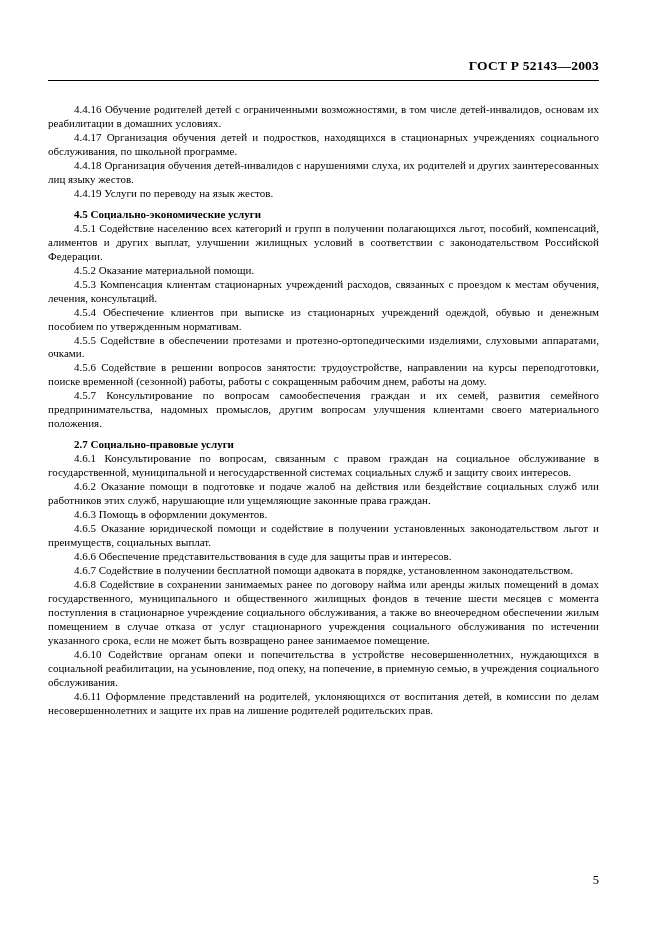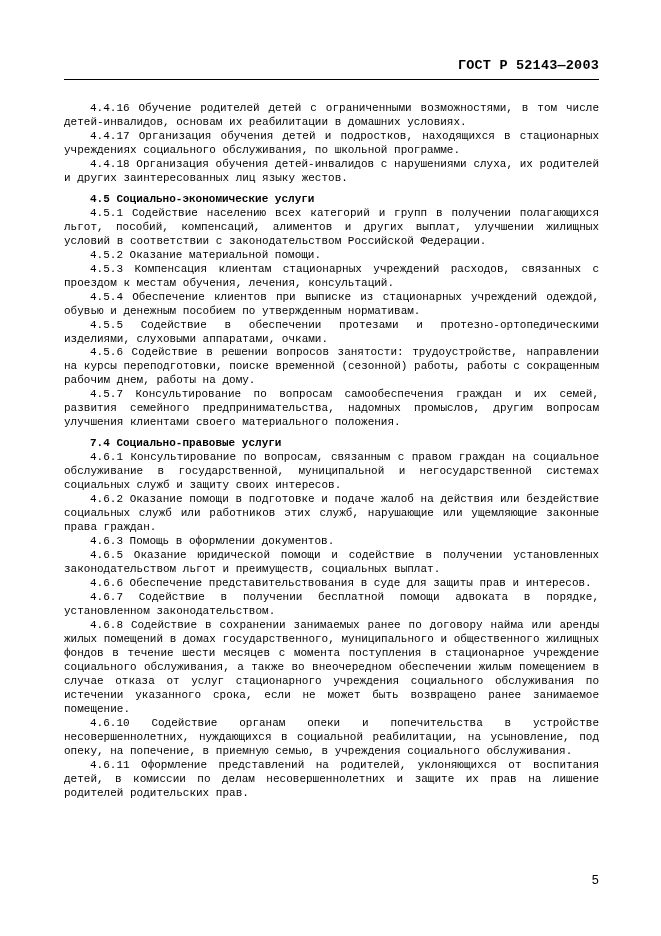--- a/index.html
+++ b/index.html
@@ -14,22 +14,21 @@
     color: #000000;
     position: relative;
     overflow: hidden;
   }
   .page {
     position: absolute;
     left: 0; top: 0;
     width: 661px;
     height: 936px;
     box-sizing: border-box;
-    padding: 58px 62px 40px 64px;
-    font-family: Liberation Mono, monospace;
+    padding: 58px 62px 40px 48px;
   }
   .header {
     text-align: right;
     font-weight: bold;
     font-size: 13.5px;
     letter-spacing: 0.2px;
     margin: 0 0 6px 0;
   }
   .header-rule {
     border: none;
@@ -62,29 +61,30 @@
 </head>
 <body>
 
 <div class="page">
   <div class="header">ГОСТ Р 52143—2003</div>
   <hr class="header-rule">
   <div class="content">
       <p class="">4.4.16  Обучение родителей детей с ограниченными возможностями, в том числе детей-инва­лидов, основам их реабилитации в домашних условиях.</p>
       <p class="">4.4.17  Организация обучения детей и подростков, находящихся в стационарных учреждениях социального обслуживания, по школьной программе.</p>
       <p class="">4.4.18  Организация обучения детей-инвалидов с нарушениями слуха, их родителей и других заинтересованных лиц языку жестов.</p>
+      <p class="">4.4.19  Услуги по переводу на язык жестов.</p>
       <p class="heading">4.5  Социально-экономические услуги</p>
       <p class="">4.5.1  Содействие населению всех категорий и групп в получении полагающихся льгот, пособий, компенсаций, алиментов и других выплат, улучшении жилищных условий в соответствии с законо­дательством Российской Федерации.</p>
       <p class="">4.5.2  Оказание материальной помощи.</p>
       <p class="">4.5.3  Компенсация клиентам стационарных учреждений расходов, связанных с проездом к местам обучения, лечения, консультаций.</p>
       <p class="">4.5.4  Обеспечение клиентов при выписке из стационарных учреждений одеждой, обувью и денежным пособием по утвержденным нормативам.</p>
       <p class="">4.5.5  Содействие в обеспечении протезами и протезно-ортопедическими изделиями, слуховы­ми аппаратами, очками.</p>
       <p class="">4.5.6  Содействие в решении вопросов занятости: трудоустройстве, направлении на курсы переподготовки, поиске временной (сезонной) работы, работы с сокращенным рабочим днем, работы на дому.</p>
       <p class="">4.5.7  Консультирование по вопросам самообеспечения граждан и их семей, развития семей­ного предпринимательства, надомных промыслов, другим вопросам улучшения клиентами своего материального положения.</p>
-      <p class="heading">7.4  Социально-правовые услуги</p>
+      <p class="heading">2.7  Социально-правовые услуги</p>
       <p class="">4.6.1  Консультирование по вопросам, связанным с правом граждан на социальное обслужива­ние в государственной, муниципальной и негосударственной системах социальных служб и защиту своих интересов.</p>
       <p class="">4.6.2  Оказание помощи в подготовке и подаче жалоб на действия или бездействие социальных служб или работников этих служб, нарушающие или ущемляющие законные права граждан.</p>
       <p class="">4.6.3  Помощь в оформлении документов.</p>
       <p class="">4.6.5  Оказание юридической помощи и содействие в получении установленных законодатель­ством льгот и преимуществ, социальных выплат.</p>
       <p class="">4.6.6  Обеспечение представительствования в суде для защиты прав и интересов.</p>
       <p class="">4.6.7  Содействие в получении бесплатной помощи адвоката в порядке, установленном зако­нодательством.</p>
       <p class="">4.6.8  Содействие в сохранении занимаемых ранее по договору найма или аренды жилых помещений в домах государственного, муниципального и общественного жилищных фондов в течение шести месяцев с момента поступления в стационарное учреждение социального обслужи­вания, а также во внеочередном обеспечении жилым помещением в случае отказа от услуг стацио­нарного учреждения социального обслуживания по истечении указанного срока, если не может быть возвращено ранее занимаемое помещение.</p>
       <p class="">4.6.10  Содействие органам опеки и попечительства в устройстве несовершеннолетних, нужда­ющихся в социальной реабилитации, на усыновление, под опеку, на попечение, в приемную семью, в учреждения социального обслуживания.</p>
       <p class="">4.6.11  Оформление представлений на родителей, уклоняющихся от воспитания детей, в ко­миссии по делам несовершеннолетних и защите их прав на лишение родителей родительских прав.</p>
     </div>

